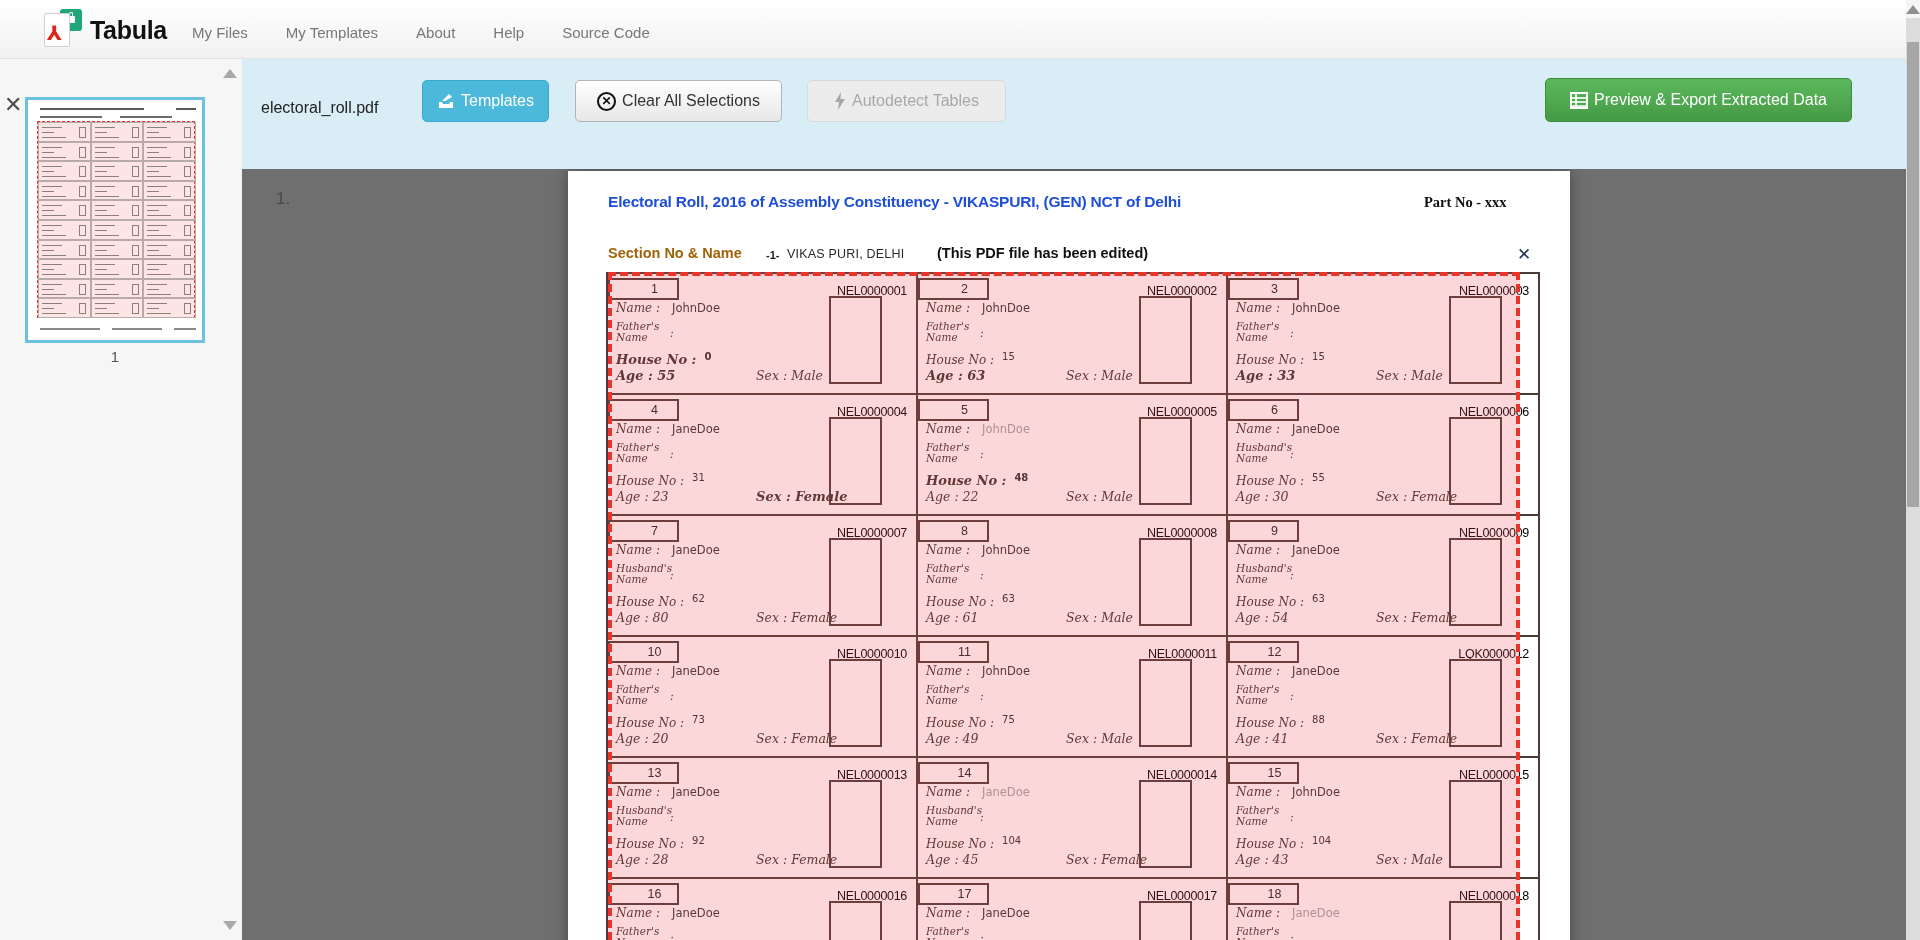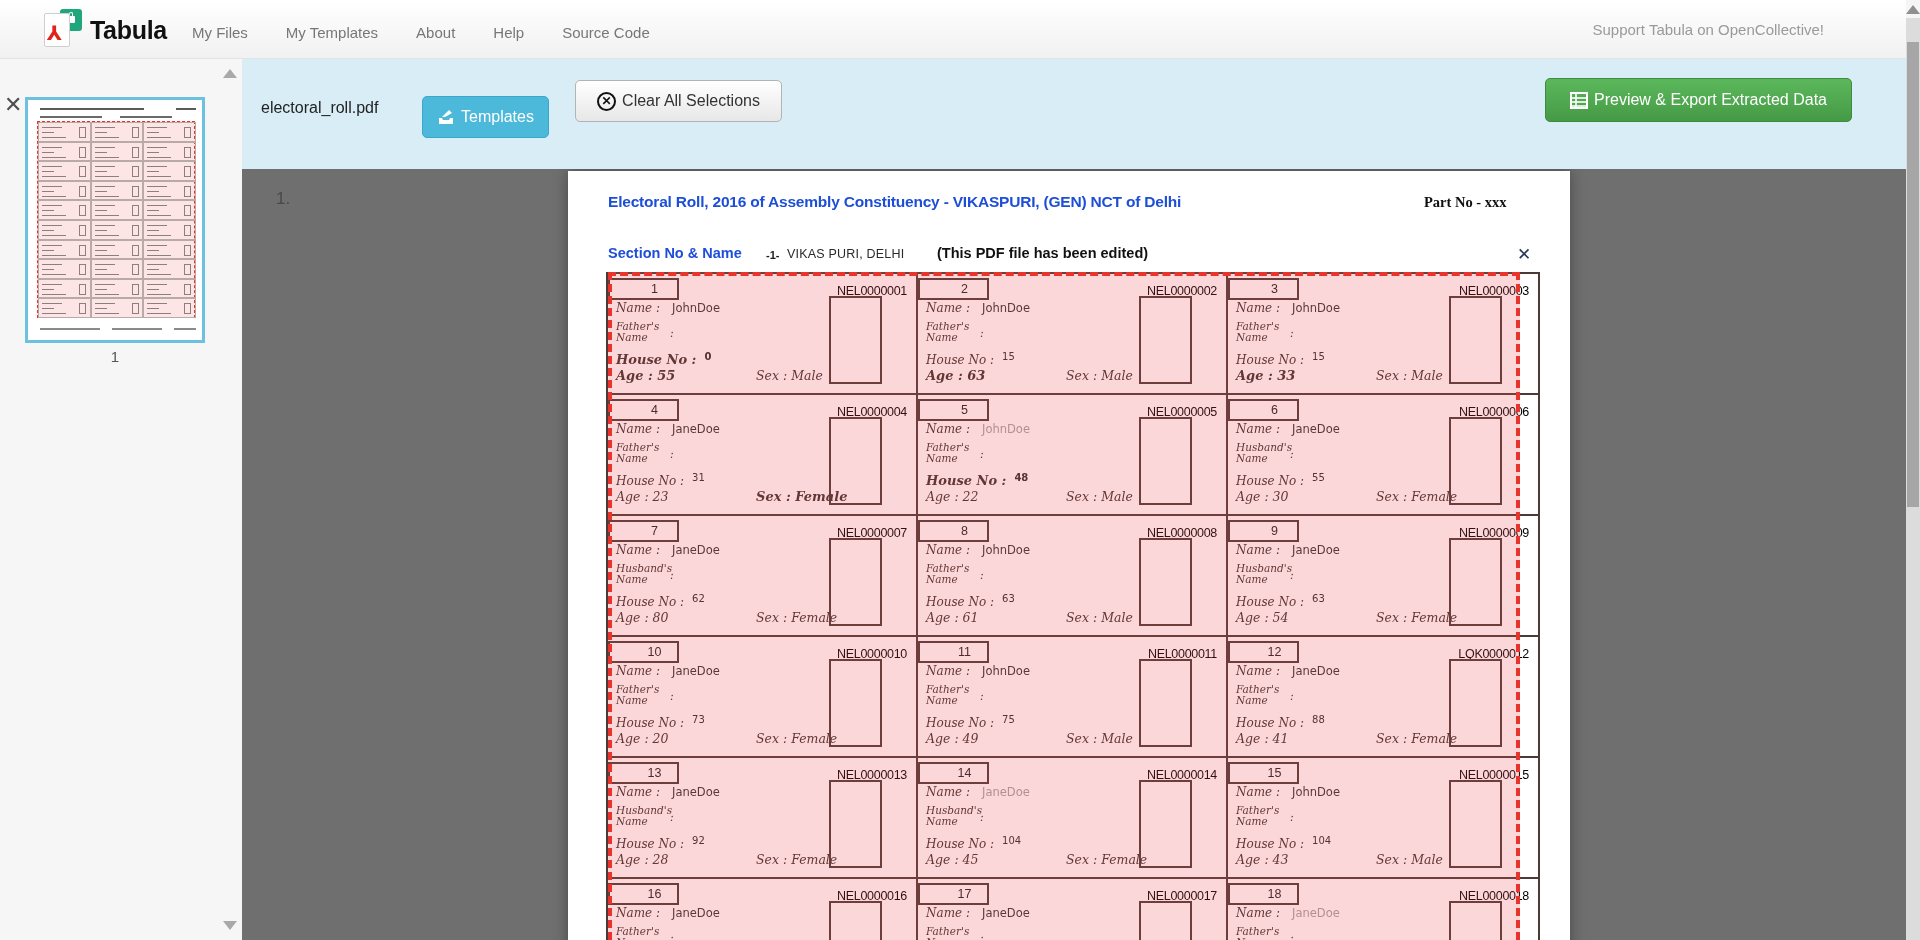--- a/index.html
+++ b/index.html
@@ -25,21 +25,21 @@
   .nav-link { font-size:15px; color:#777; cursor:pointer; }
   .support { position:absolute; right:96px; top:0; height:59px; display:flex; align-items:center;
              font-size:15px; color:#9a9a9a; cursor:pointer; }
 
   
   .toolbar { position:absolute; left:242px; top:59px; width:1664px; height:110px; background:#d9edf7; z-index:20; }
   .filename { position:absolute; left:19px; top:40px; font-size:16px; color:#222; }
   .btn { position:absolute; top:21px; height:42px; border-radius:5px; display:flex; align-items:center;
          justify-content:center; font-size:16px; cursor:pointer; padding:0 14px; white-space:nowrap; }
   .btn .ic { margin-right:6px; display:inline-flex; }
-  .btn-templates { left:180px; width:127px; background:#4cb9da; border:1px solid #39a9cb; color:#fff;margin-top:16px; }
+  .btn-templates { left:180px; width:127px; background:#4cb9da; border:1px solid #39a9cb; color:#fff; }
   .btn-clear { left:333px; width:207px; background:linear-gradient(#ffffff,#e7e7e7); border:1px solid #b3b3b3; color:#333; }
   .btn-auto { left:565px; width:199px; background:#ececec; border:1px solid #d9d9d9; color:#a8a8a8; cursor:default; }
   .btn-export { left:1303px; top:19px; width:307px; height:44px; background:linear-gradient(#5cb85c,#459a45);
                 border:1px solid #3d8b3d; color:#fff; }
   .oicon { width:19px; height:19px; border:2.5px solid #111; border-radius:50%; display:inline-flex;
            align-items:center; justify-content:center; font-size:12px; font-weight:bold; color:#111; line-height:1; }
 
   
   .sidebar { position:absolute; left:0; top:59px; width:242px; height:881px; background:#f6f6f6; z-index:10; }
   .scroll-arrow { position:absolute; width:0; height:0; border-left:7px solid transparent;
@@ -60,21 +60,21 @@
   
   .canvas { position:absolute; left:242px; top:169px; width:1664px; height:771px; background:#6f6f6f; overflow:hidden; }
   .page-label { position:absolute; left:34px; top:20px; font-size:17px; color:#494949; }
   .pdf-page { position:absolute; left:326px; top:2px; width:1002px; height:1200px; background:#fff;
               box-shadow:0 0 14px rgba(0,0,0,0.35); }
 
   .pdf-title { position:absolute; left:40px; top:22px; font-size:15.5px; font-weight:600; color:#1d4ed8;
                letter-spacing:-0.2px; }
   .part-no { position:absolute; left:856px; top:23px; font-size:14.5px; font-weight:bold; color:#0f0f0f;
              font-family:"Liberation Serif", serif; }
-  .section-label { position:absolute; left:40px; top:74px; font-size:14.5px; font-weight:bold; color:#1d4ed8; }
+  .section-label { position:absolute; left:40px; top:74px; font-size:14.5px; font-weight:bold; color:#a16207; }
   .section-num { position:absolute; left:198px; top:78px; font-size:11px; font-weight:bold; color:#1c1c1c; }
   .section-name { position:absolute; left:219px; top:76px; font-size:12.5px; color:#2a2a2a; letter-spacing:0.2px; }
   .edited-note { position:absolute; left:369px; top:74px; font-size:14.5px; font-weight:bold; color:#101010; }
   .sel-close { position:absolute; left:949px; top:73px; font-size:17px; font-weight:bold; color:#253858;
                cursor:pointer; font-family:"DejaVu Sans", sans-serif; }
 
   
   .vtable { position:absolute; left:38px; top:101px; width:934px; border:2px solid #4a3b38; }
   .vrow { display:flex; height:121px; border-bottom:2px solid #4a3b38; }
   .vrow:last-child { border-bottom:none; }
@@ -123,41 +123,48 @@
       </div>
       <div class="brand-text">Tabula</div>
     </div>
     <div class="nav-links">
       <span class="nav-link">My Files</span>
       <span class="nav-link">My Templates</span>
       <span class="nav-link">About</span>
       <span class="nav-link">Help</span>
       <span class="nav-link">Source Code</span>
     </div>
-    <div class="support">Support Tabula on OpenCollective!</div>
   </div>
 
   <div class="toolbar">
     <span class="filename">electoral_roll.pdf</span>
 
     <div class="btn btn-templates">
       <span class="ic">
         <svg width="18" height="16" viewBox="0 0 18 16">
             <path d="M2 15 L16 15 L16 9 L13 9 L12 11 L6 11 L5 9 L2 9 Z" fill="#fff"></path>
             <path d="M5 8 L12 1 L15 4 L8 8 Z" fill="#fff"></path>
           </svg>
       </span>
       <span>Templates</span>
     </div>
 
     <div class="btn btn-clear">
       <span class="ic oicon">✕</span>
       <span>Clear All Selections</span>
     </div>
 
+    <div class="btn btn-auto">
+      <span class="ic">
+        <svg width="12" height="18" viewBox="0 0 12 18">
+            <path d="M7 0 L1 10 L5 10 L4 18 L11 7 L6.5 7 Z" fill="#a8a8a8"></path>
+          </svg>
+      </span>
+      <span>Autodetect Tables</span>
+    </div>
 
     <div class="btn btn-export">
       <span class="ic">
         <svg width="18" height="17" viewBox="0 0 18 17">
             <rect x="1" y="1" width="16" height="15" fill="none" stroke="#fff" stroke-width="2"></rect>
             <line x1="1" y1="6" x2="17" y2="6" stroke="#fff" stroke-width="1.6"></line>
             <line x1="1" y1="10" x2="17" y2="10" stroke="#fff" stroke-width="1.6"></line>
             <line x1="1" y1="14" x2="17" y2="14" stroke="#fff" stroke-width="1.6"></line>
             <line x1="6" y1="1" x2="6" y2="16" stroke="#fff" stroke-width="1.6"></line>
           </svg>

